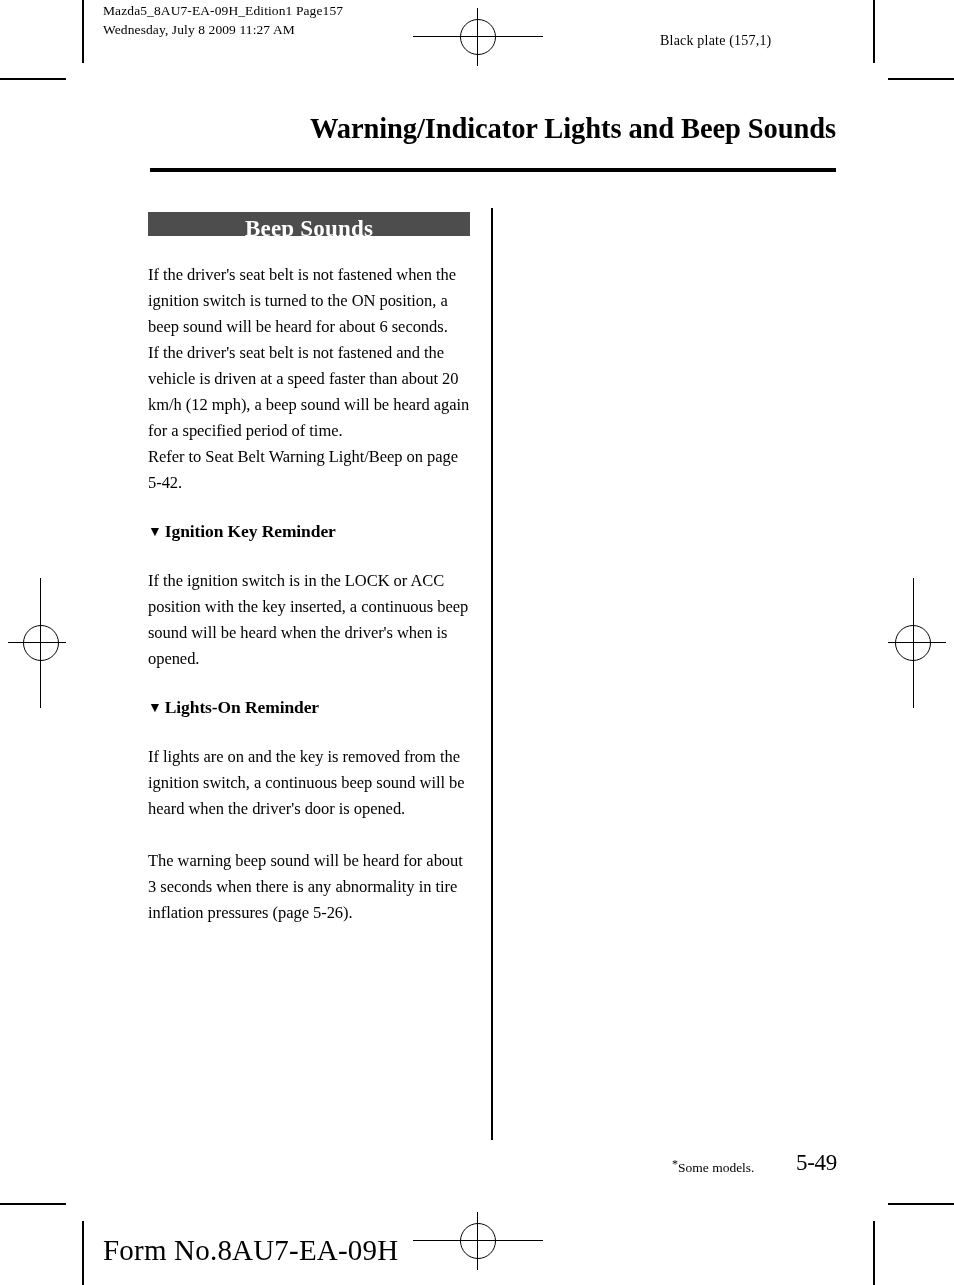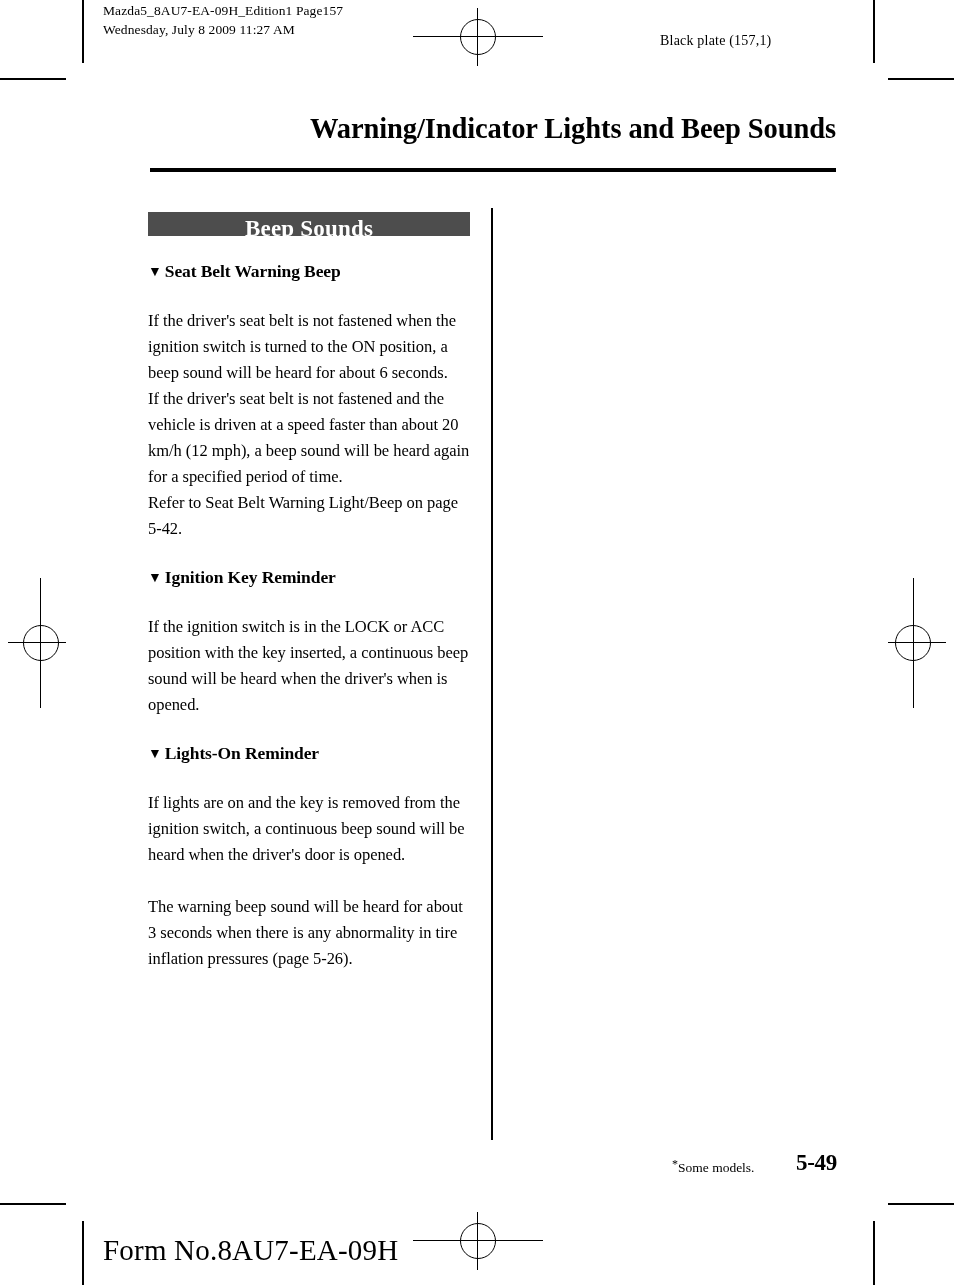--- a/index.html
+++ b/index.html
@@ -154,21 +154,21 @@
   }
   .footnote sup {
     font-size: 12px;
     vertical-align: 4px;
   }
   .page-number {
     position: absolute;
     left: 796px;
     top: 1150px;
     font-size: 23px;
-    font-weight: bold;
+    font-weight: normal;
     letter-spacing: -0.3px;
   }
   .form-no {
     position: absolute;
     left: 103px;
     top: 1234px;
     font-size: 29px;
     letter-spacing: 0.2px;
   }
 </style>
@@ -219,23 +219,20 @@
   <div class="title">Warning/Indicator Lights and Beep Sounds</div>
 </div>
 <div class="header-rule"></div>
 
 <div class="col-divider"></div>
 
 <div class="column-left">
 
   <div class="section-banner">Beep Sounds</div>
 
-  <div class="subhead">
-    <span class="tri">▼</span><span>Seat Belt Warning Beep</span><sup></sup>
-  </div>
   <div class="para" style="white-space: pre-line;">If the driver's seat belt is not fastened when the ignition switch is turned to the ON position, a beep sound will be heard for about 6 seconds.
 If the driver's seat belt is not fastened and the vehicle is driven at a speed faster than about 20 km/h (12 mph), a beep sound will be heard again for a specified period of time.
 Refer to Seat Belt Warning Light/Beep on page 5-42.</div>
 
   <div class="subhead">
     <span class="tri">▼</span><span>Ignition Key Reminder</span><sup></sup>
   </div>
   <div class="para" style="white-space: pre-line;">If the ignition switch is in the LOCK or ACC position with the key inserted, a continuous beep sound will be heard when the driver's when is opened.</div>
 
   <div class="subhead">

